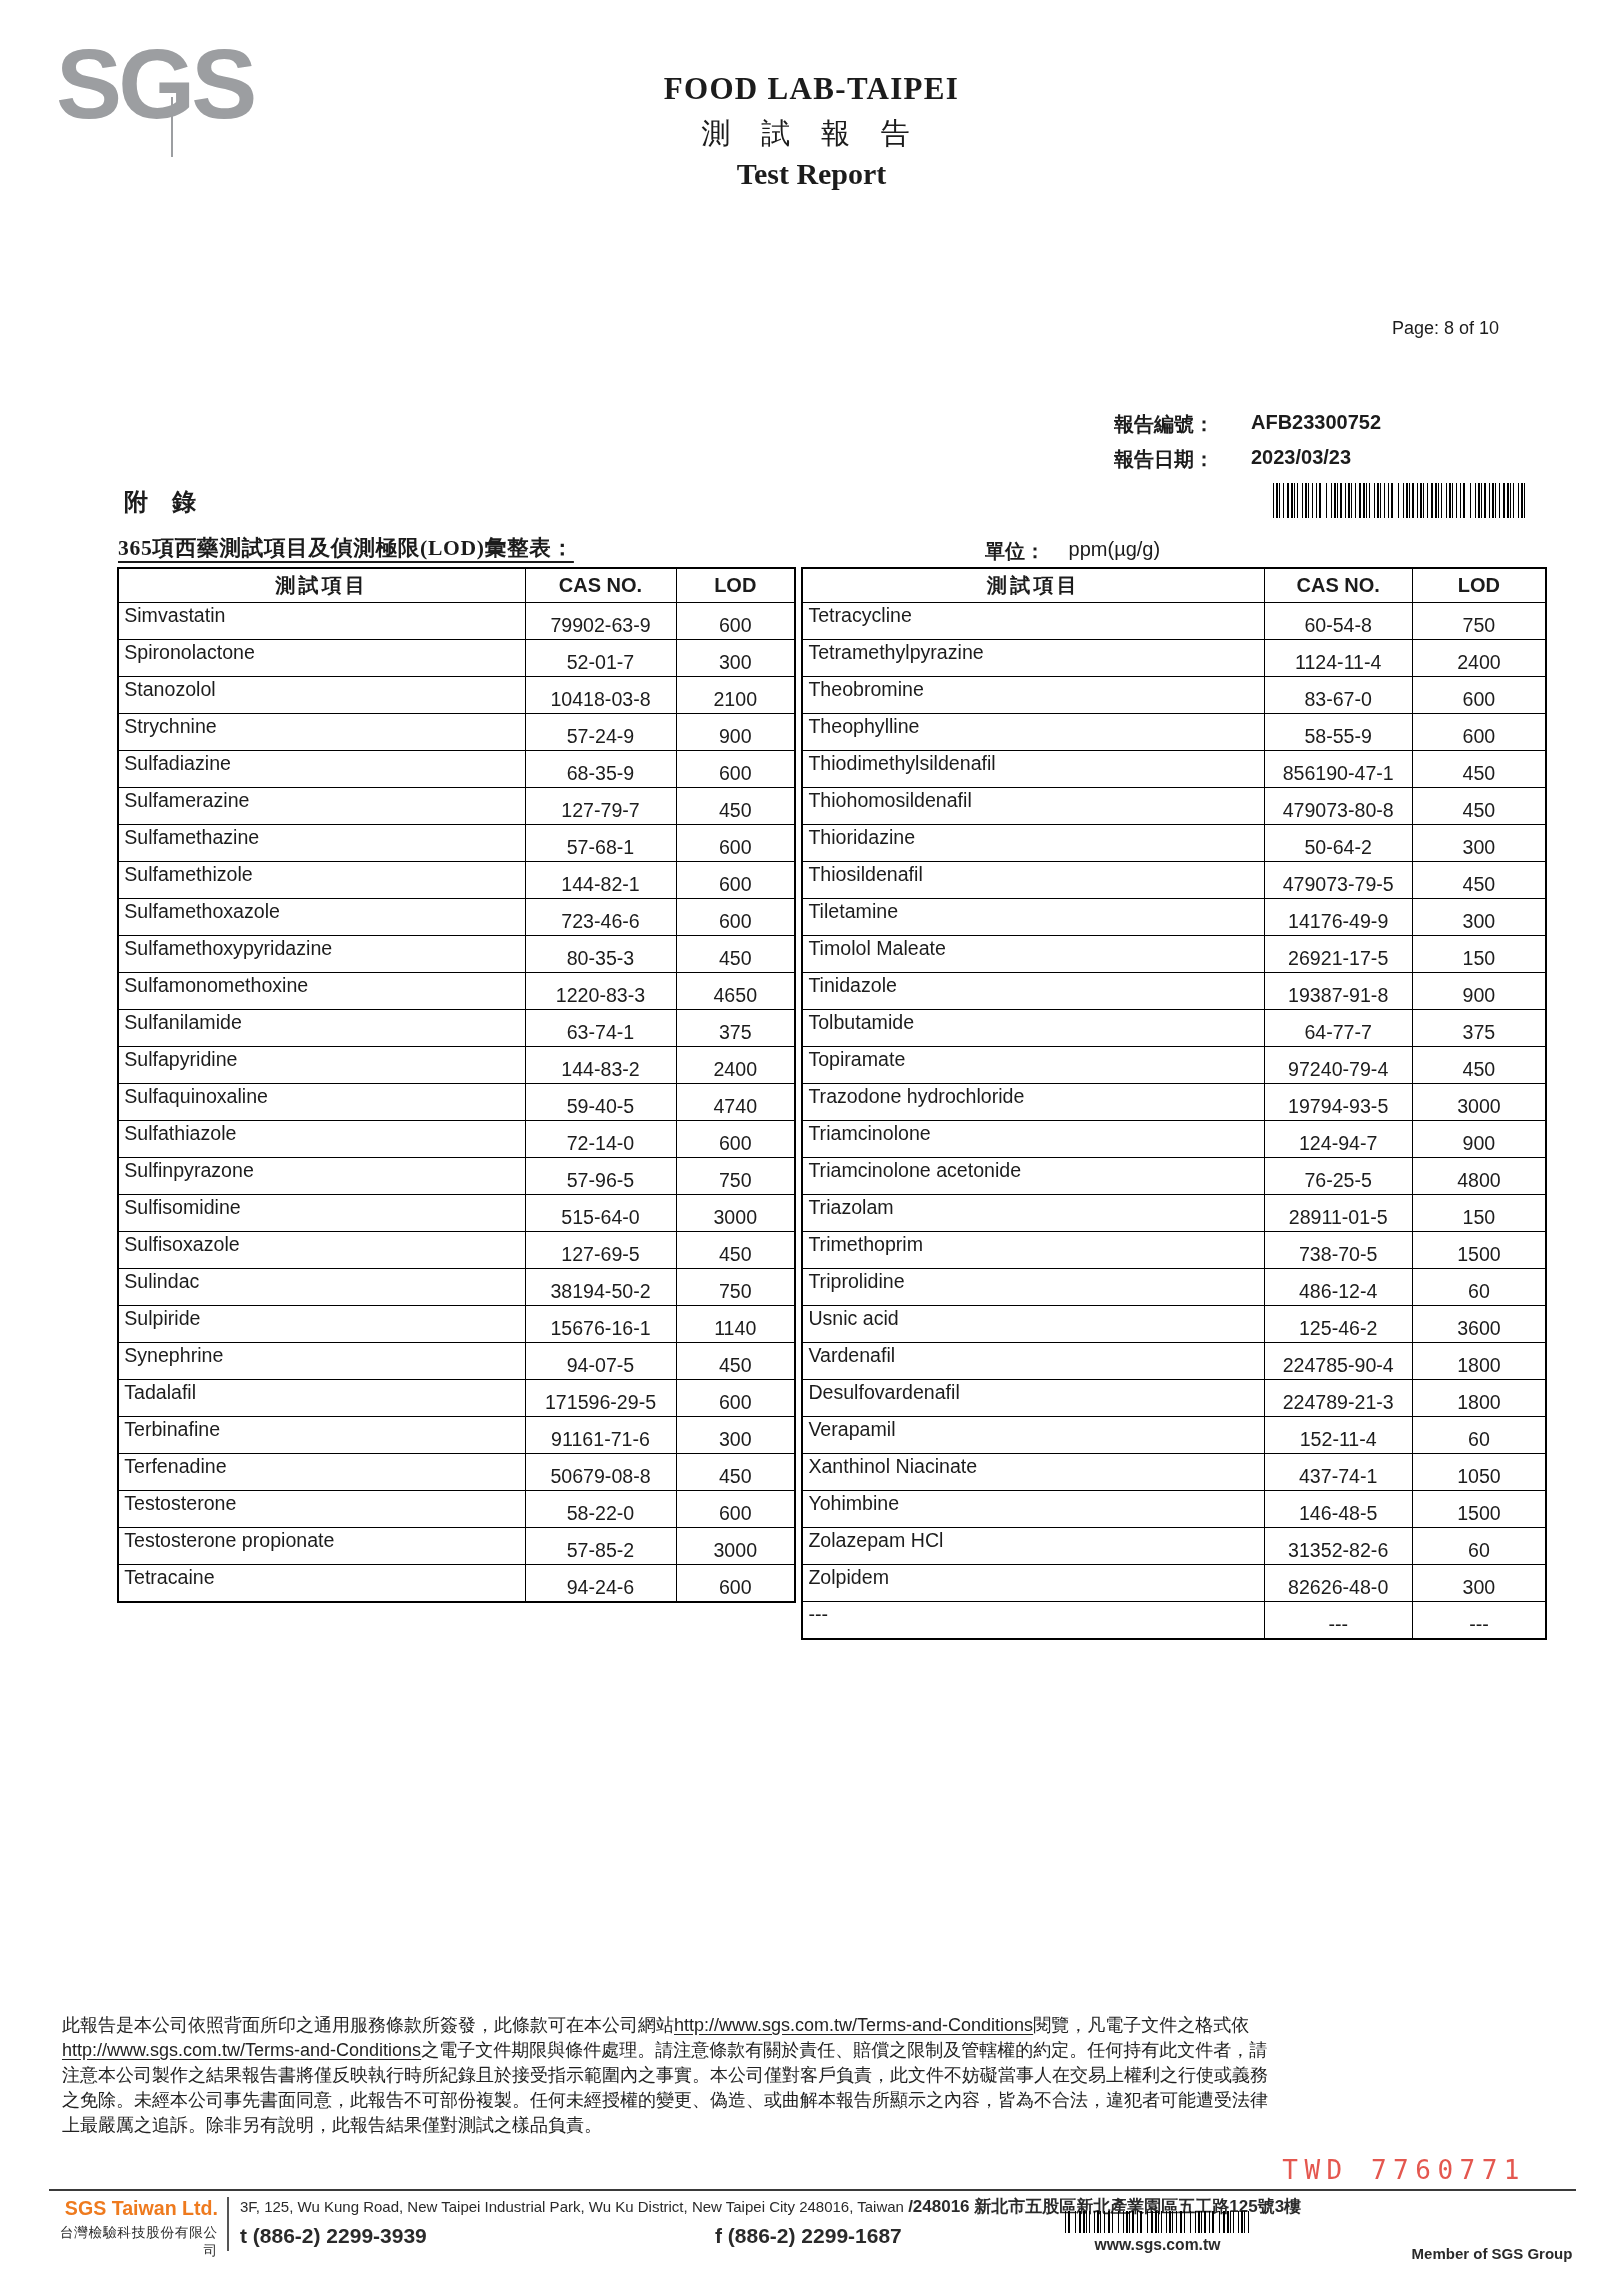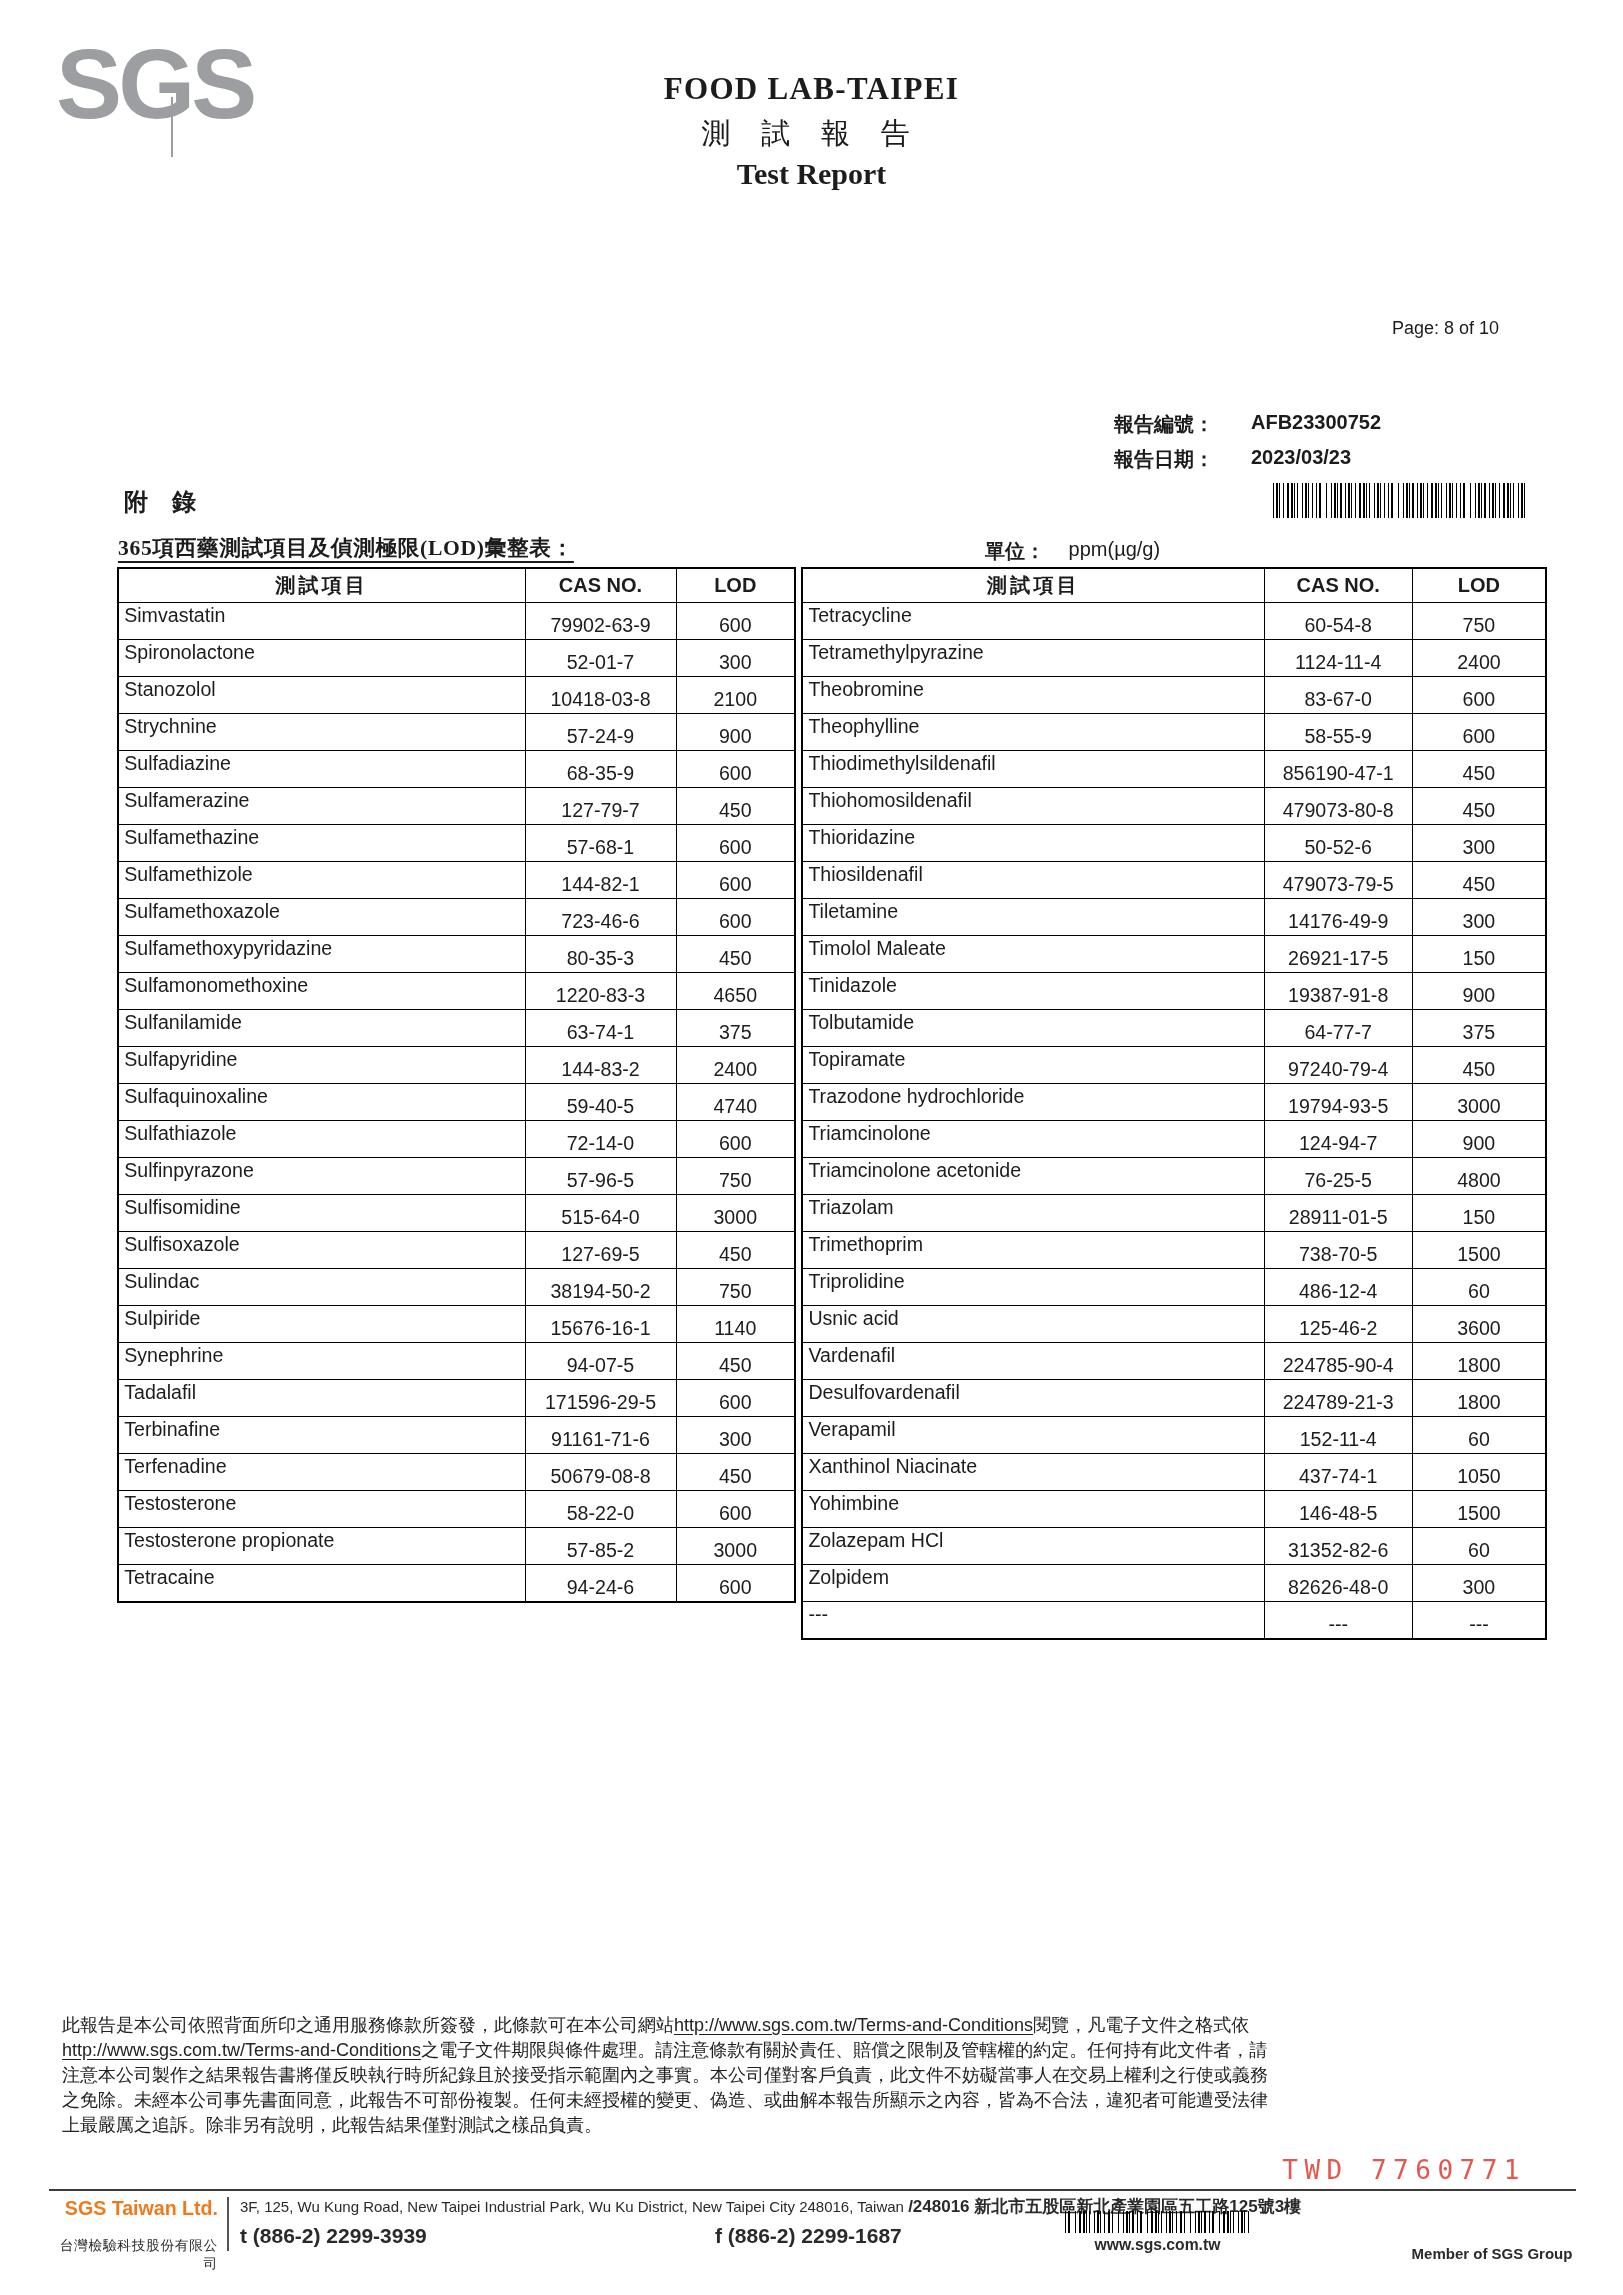--- a/index.html
+++ b/index.html
@@ -72,21 +72,21 @@
   .twd { position:absolute; right:97px; top:2155px; color:var(--twd-red,#e4574f);
     font-family:"DejaVu Sans Mono","Liberation Mono",monospace;
     font-size:26px; letter-spacing:6.5px; }
 
   .footer-sep { position:absolute; left:49px; right:47px; top:2189px; border-top:2px solid #3a3a3a; }
 
   .footer { position:absolute; left:49px; top:2194px; width:1526px; height:98px; font-size:15.7px; color:#2a2a2a; }
   .f-company-en { position:absolute; left:0; top:2.6px; width:169px; text-align:right;
     color:var(--sgs-orange,#ee7a1e); font-weight:bold; font-size:19.6px; }
   .f-company-zh { position:absolute; left:0; top:30px; width:169px; text-align:right;
-    font-size:13.7px; letter-spacing:0.7px;margin-top:13px; }
+    font-size:13.7px; letter-spacing:0.7px; }
   .f-vline { position:absolute; left:178px; top:2.6px; width:2px; height:54px; background:#555; }
   .f-address { position:absolute; left:191px; top:1.3px; width:1335px; font-size:15px; }
   .f-address .b { font-weight:bold; font-size:17px; }
   .f-contacts { position:absolute; left:191px; top:30px; width:812px; }
   .f-contacts .b { font-weight:bold; font-size:21px; }
   .f-fax { position:absolute; left:475px; }
   .barcode-bottom { position:absolute; left:1016px; top:17px; width:185px; height:22px; }
   .f-web { position:absolute; left:1016px; top:42px; width:185px; text-align:center;
     font-weight:bold; font-size:15.7px; }
   .f-member { position:absolute; right:2.6px; top:51px; font-weight:bold; font-size:15px; }
@@ -317,21 +317,21 @@
             <td class="c-cas">856190-47-1</td>
             <td class="c-lod">450</td>
           </tr>
           <tr>
             <td class="c-item">Thiohomosildenafil</td>
             <td class="c-cas">479073-80-8</td>
             <td class="c-lod">450</td>
           </tr>
           <tr>
             <td class="c-item">Thioridazine</td>
-            <td class="c-cas">50-52-6</td>
+            <td class="c-cas">50-64-2</td>
             <td class="c-lod">300</td>
           </tr>
           <tr>
             <td class="c-item">Thiosildenafil</td>
             <td class="c-cas">479073-79-5</td>
             <td class="c-lod">450</td>
           </tr>
           <tr>
             <td class="c-item">Tiletamine</td>
             <td class="c-cas">14176-49-9</td>

